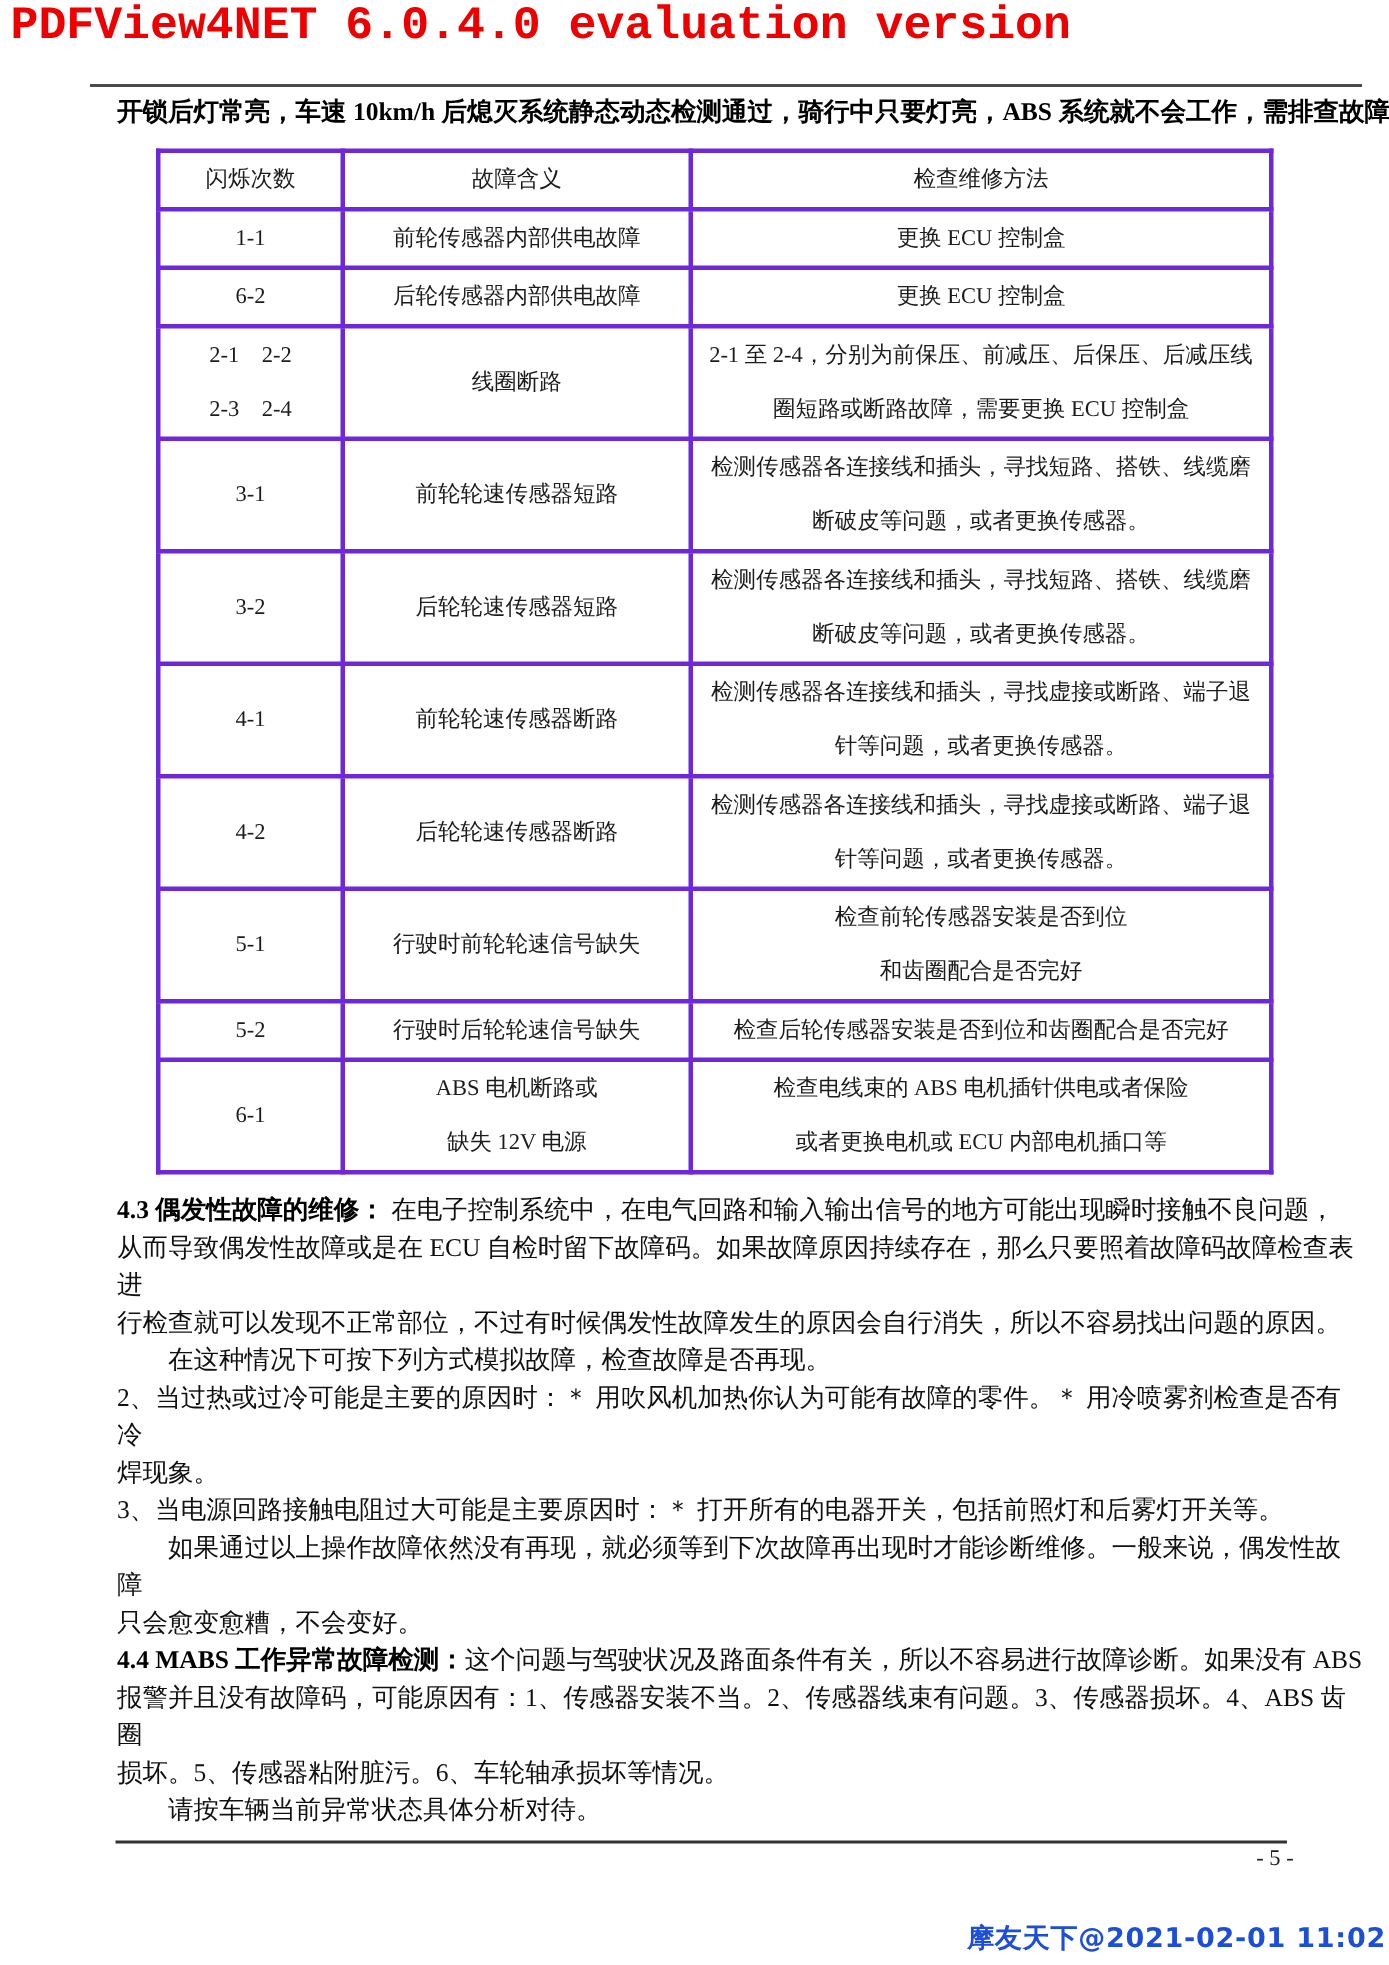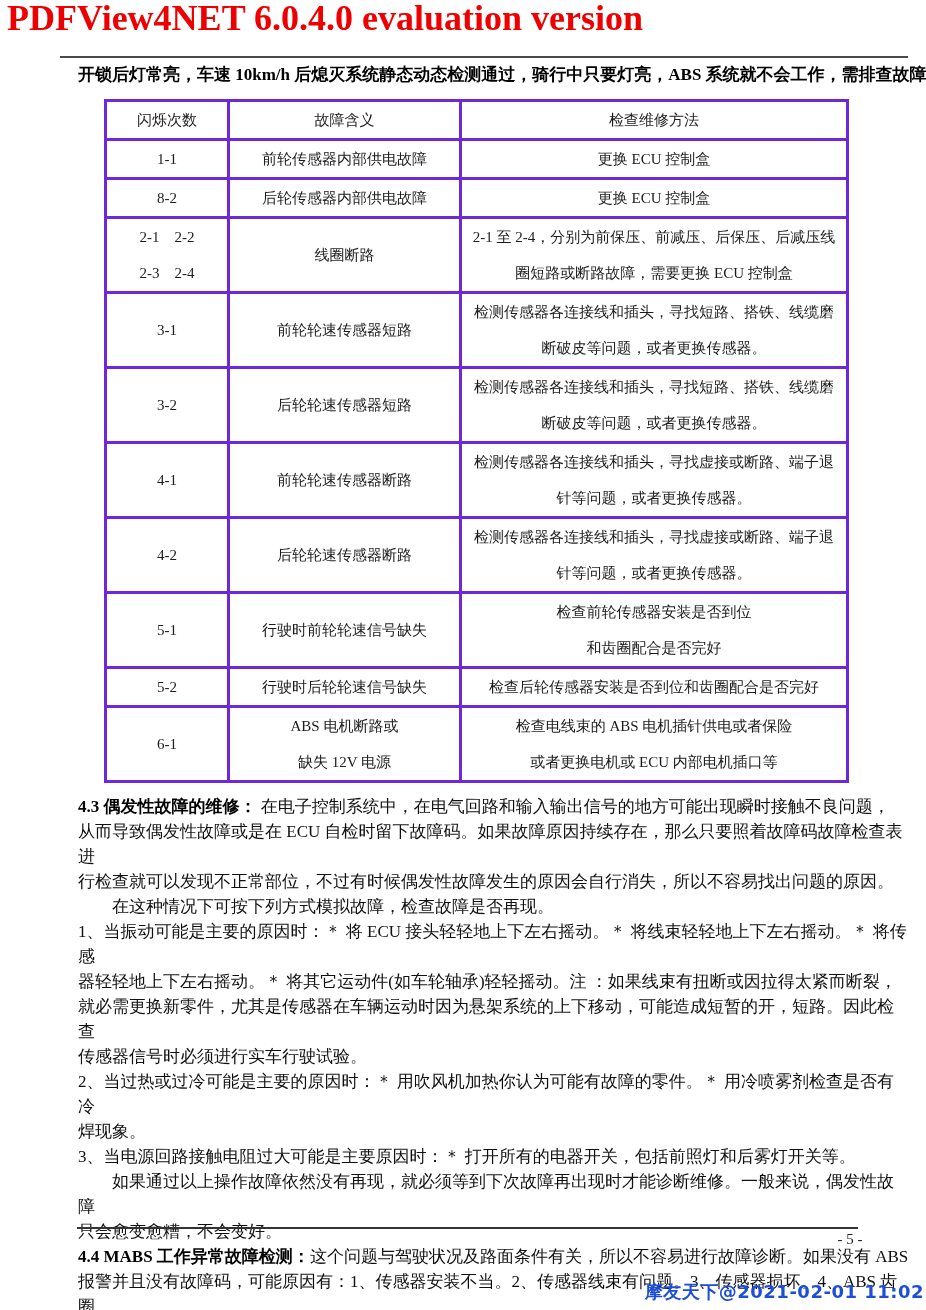--- a/index.html
+++ b/index.html
@@ -7,22 +7,22 @@
     position:relative;
     width:926px;height:1310px;
     background:#ffffff;
     overflow:hidden;
     font-family:"Liberation Serif","DejaVu Serif",serif;
     color:#111111;
   }
   
   #eval-banner{
     position:absolute;left:7px;top:2px;
-    font-family:Liberation Serif, serif;
-    font-weight:700;font-size:36px;line-height:32px;
+    font-family:Liberation Mono, monospace;
+    font-weight:700;font-size:31px;line-height:32px;
     color:#ee0000;white-space:nowrap;
   }
   
   #top-rule{
     position:absolute;left:60px;top:56px;width:848px;height:0;
     border-top:2px solid #4a4a4a;
   }
   
   #intro-note{
     position:absolute;left:78px;top:63px;width:832px;
@@ -101,21 +101,21 @@
         <th>检查维修方法</th>
       </tr>
     </thead>
     <tbody>
       <tr class="rh-1">
         <td>1-1</td>
         <td>前轮传感器内部供电故障</td>
         <td>更换 ECU 控制盒</td>
       </tr>
       <tr class="rh-1">
-        <td>8-2</td>
+        <td>6-2</td>
         <td>后轮传感器内部供电故障</td>
         <td>更换 ECU 控制盒</td>
       </tr>
       <tr class="rh-2">
         <td>2-1　2-2
 2-3　2-4</td>
         <td>线圈断路</td>
         <td>2-1 至 2-4，分别为前保压、前减压、后保压、后减压线
 圈短路或断路故障，需要更换 ECU 控制盒</td>
       </tr>
@@ -162,24 +162,20 @@
 或者更换电机或 ECU 内部电机插口等</td>
       </tr>
     </tbody>
   </table>
 
   <div id="body-text">
     <p><span class="sec-title">4.3  偶发性故障的维修：</span><span> 在电子控制系统中，在电气回路和输入输出信号的地方可能出现瞬时接触不良问题，
 从而导致偶发性故障或是在 ECU 自检时留下故障码。如果故障原因持续存在，那么只要照着故障码故障检查表进
 行检查就可以发现不正常部位，不过有时候偶发性故障发生的原因会自行消失，所以不容易找出问题的原因。</span></p>
     <p>　　在这种情况下可按下列方式模拟故障，检查故障是否再现。</p>
-    <p>1、当振动可能是主要的原因时：＊ 将 ECU 接头轻轻地上下左右摇动。＊ 将线束轻轻地上下左右摇动。＊ 将传感
-器轻轻地上下左右摇动。＊ 将其它运动件(如车轮轴承)轻轻摇动。注 ：如果线束有扭断或因拉得太紧而断裂，
-就必需更换新零件，尤其是传感器在车辆运动时因为悬架系统的上下移动，可能造成短暂的开，短路。因此检查
-传感器信号时必须进行实车行驶试验。</p>
     <p>2、当过热或过冷可能是主要的原因时：＊ 用吹风机加热你认为可能有故障的零件。＊ 用冷喷雾剂检查是否有冷
 焊现象。</p>
     <p>3、当电源回路接触电阻过大可能是主要原因时：＊ 打开所有的电器开关，包括前照灯和后雾灯开关等。</p>
     <p>　　如果通过以上操作故障依然没有再现，就必须等到下次故障再出现时才能诊断维修。一般来说，偶发性故障
 只会愈变愈糟，不会变好。</p>
     <p><span class="sec-title">4.4  MABS 工作异常故障检测：</span><span>这个问题与驾驶状况及路面条件有关，所以不容易进行故障诊断。如果没有 ABS
 报警并且没有故障码，可能原因有：1、传感器安装不当。2、传感器线束有问题。3、传感器损坏。4、ABS 齿圈
 损坏。5、传感器粘附脏污。6、车轮轴承损坏等情况。</span></p>
     <p>　　请按车辆当前异常状态具体分析对待。</p>
   </div>

